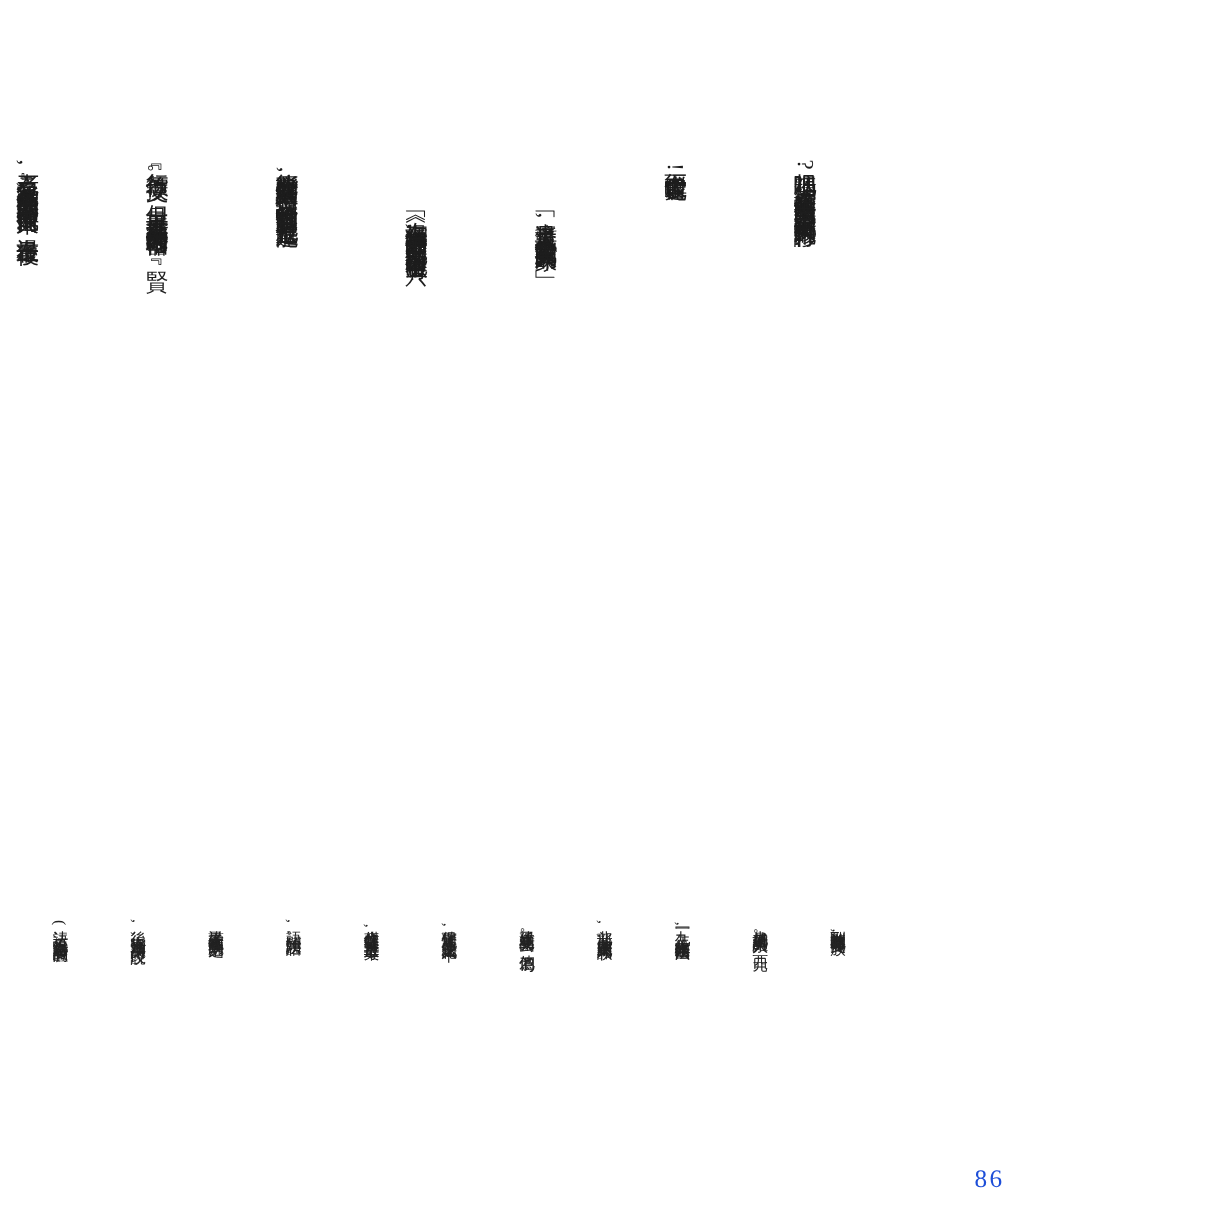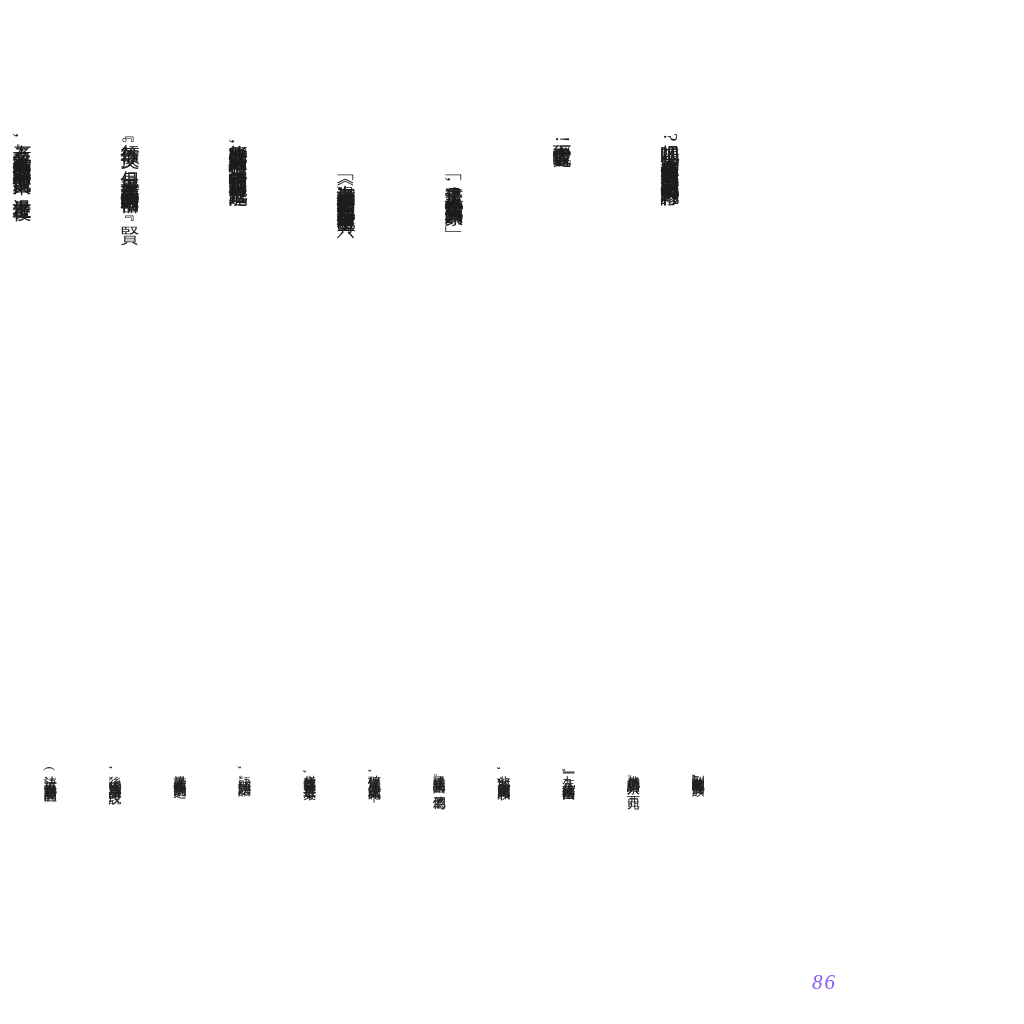--- a/index.html
+++ b/index.html
@@ -39,22 +39,21 @@
     line-height: 21.6px;
     letter-spacing: 0.8px;
     color: #222222;
   }
   .page-number {
     position: absolute;
     left: 812px;
     top: 970px;
     font-size: 21px;
     letter-spacing: 2px;
-    color: #8b5cf6;
-    font-style: italic;
+    color: #1d4ed8;
   }
 </style>
 </head>
 <body>
 
 <div class="page">
 
   <div class="vtext main-text">
     <div>加糖喝吧?看在爭輸霸權的法國人眼中,說不定會因為鄉下人的荒謬行</div>
     <div>徑而大發雷霆呢!」</div>

